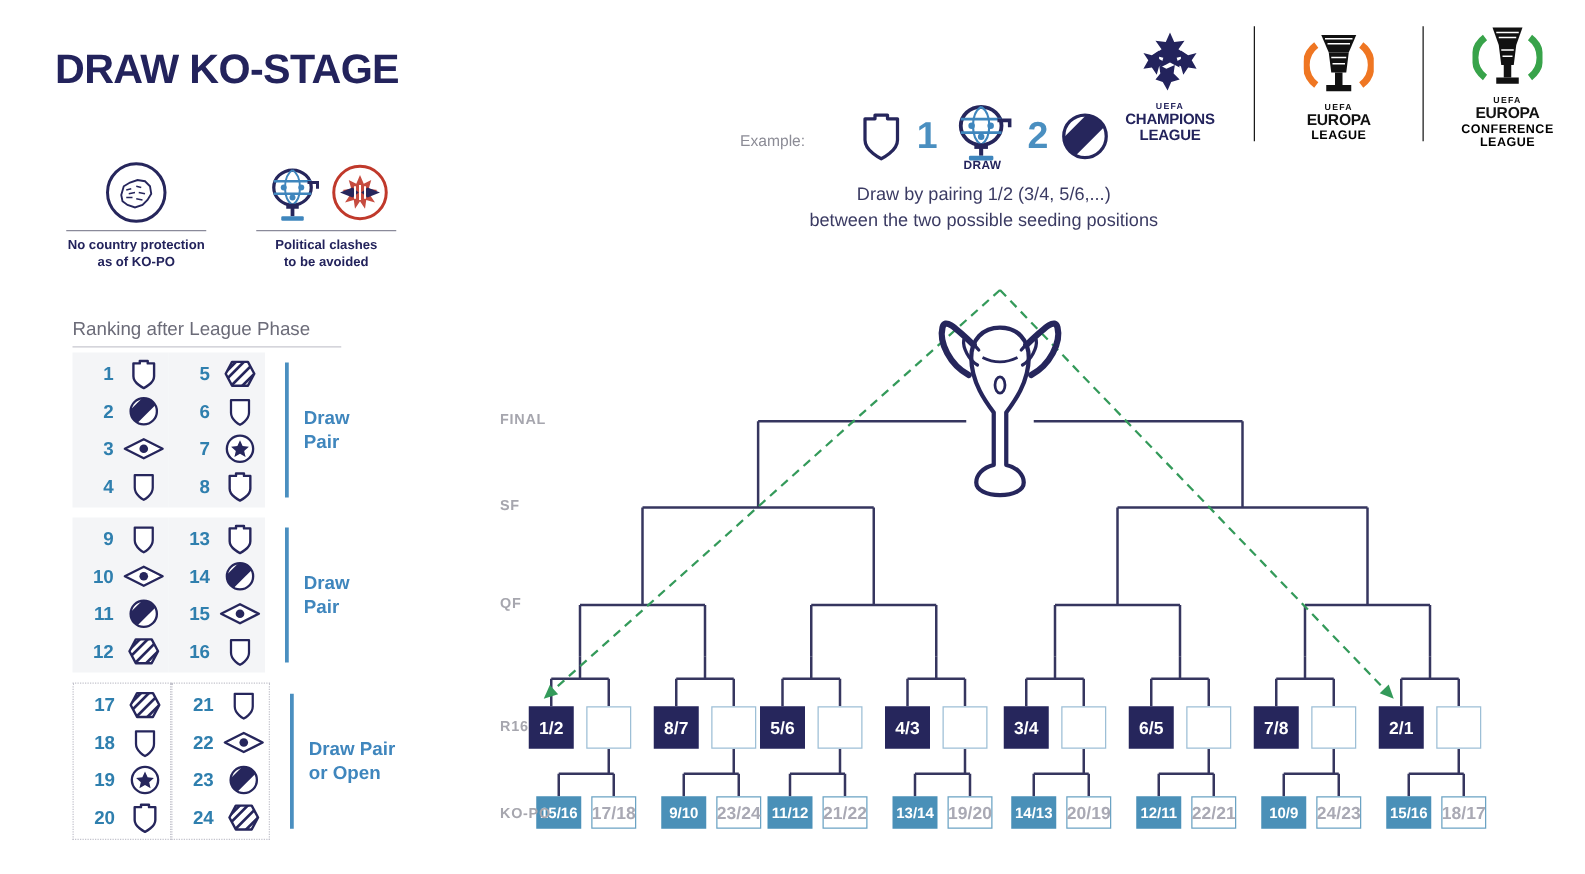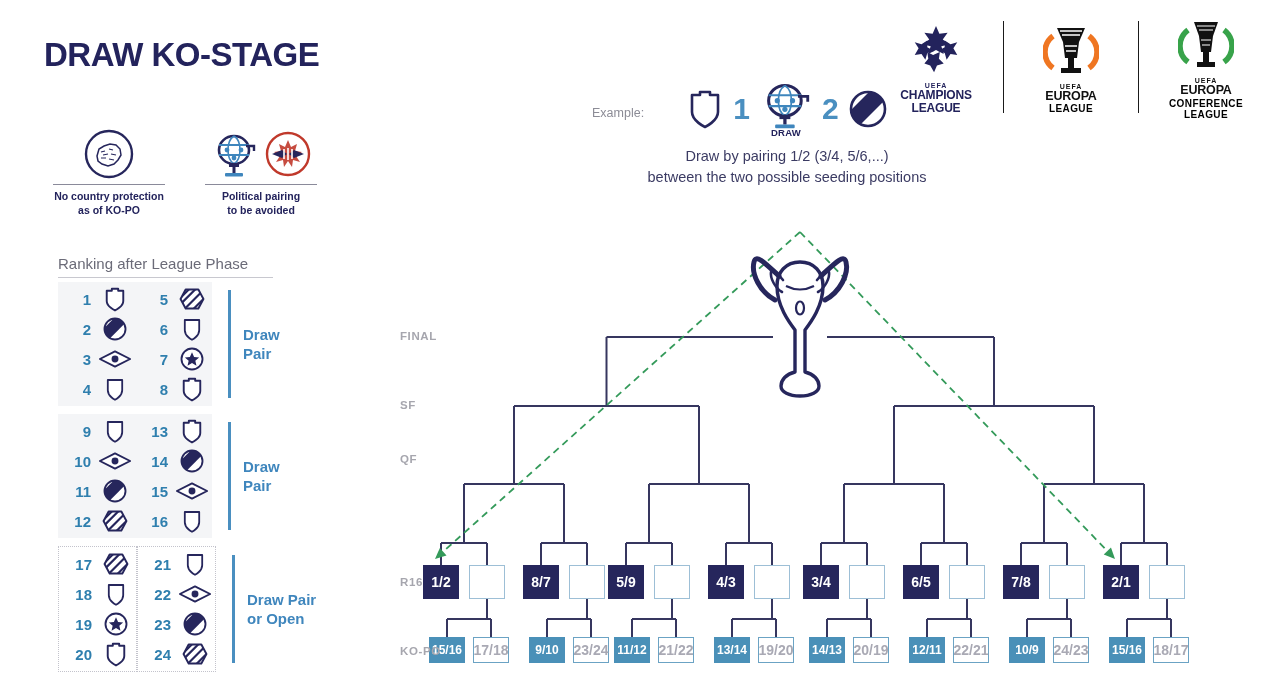--- a/index.html
+++ b/index.html
@@ -151,21 +151,21 @@
       <svg width="48" height="48" viewBox="0 0 48 48">
         <circle cx="24" cy="24" r="21" fill="none" stroke="#c0392b" stroke-width="2.4"></circle>
         <path d="M24 10 L27 17 L33 14 L31 21 L38 22 L32 26 L36 32 L29 30 L28 37 L24 31 L20 37 L19 30 L12 32 L16 26 L10 22 L17 21 L15 14 L21 17 Z" fill="#c0392b" opacity="0.9"></path>
         <path d="M8 24 L18 20 L23 24 L18 28 Z" fill="#26265c"></path>
         <path d="M40 24 L30 20 L25 24 L30 28 Z" fill="#26265c"></path>
         <path d="M20 19 V29 M24 18 V30 M28 19 V29" stroke="#fff" stroke-width="1.6"></path>
       </svg>
     </div>
     <div class="legend-rule"></div>
     <div class="legend-cap">
-      <div>Political pairing</div>
+      <div>Political clashes</div>
       <div>to be avoided</div>
     </div>
   </div>
 </div>
 
 <div class="abs" id="example">
   <div class="ex-label">Example:</div>
   <div class="ex-row">
     <svg width="40" height="44" viewBox="0 0 40 44">
       <path d="M7 8 H15 V5 H25 V8 H33 V25 C33 34 20 40 20 40 C20 40 7 34 7 25 Z" fill="#fff" stroke="#26265c" stroke-width="2.6" stroke-linejoin="round"></path>
@@ -689,21 +689,21 @@
 
 <div id="nodes">
     <div class="node r16-dark" style="left: 423px; top: 565px; width: 36px; height: 34px;">1/2</div>
     <div class="node r16-open" style="left: 469px; top: 565px; width: 36px; height: 34px;"></div>
     <div class="node po-fill" style="left: 429px; top: 637px; width: 36px; height: 26px;">15/16</div>
     <div class="node po-open" style="left: 473px; top: 637px; width: 36px; height: 26px;">17/18</div>
     <div class="node r16-dark" style="left: 523px; top: 565px; width: 36px; height: 34px;">8/7</div>
     <div class="node r16-open" style="left: 569px; top: 565px; width: 36px; height: 34px;"></div>
     <div class="node po-fill" style="left: 529px; top: 637px; width: 36px; height: 26px;">9/10</div>
     <div class="node po-open" style="left: 573px; top: 637px; width: 36px; height: 26px;">23/24</div>
-    <div class="node r16-dark" style="left: 608px; top: 565px; width: 36px; height: 34px;">5/9</div>
+    <div class="node r16-dark" style="left: 608px; top: 565px; width: 36px; height: 34px;">5/6</div>
     <div class="node r16-open" style="left: 654px; top: 565px; width: 36px; height: 34px;"></div>
     <div class="node po-fill" style="left: 614px; top: 637px; width: 36px; height: 26px;">11/12</div>
     <div class="node po-open" style="left: 658px; top: 637px; width: 36px; height: 26px;">21/22</div>
     <div class="node r16-dark" style="left: 708px; top: 565px; width: 36px; height: 34px;">4/3</div>
     <div class="node r16-open" style="left: 754px; top: 565px; width: 36px; height: 34px;"></div>
     <div class="node po-fill" style="left: 714px; top: 637px; width: 36px; height: 26px;">13/14</div>
     <div class="node po-open" style="left: 758px; top: 637px; width: 36px; height: 26px;">19/20</div>
     <div class="node r16-dark" style="left: 803px; top: 565px; width: 36px; height: 34px;">3/4</div>
     <div class="node r16-open" style="left: 849px; top: 565px; width: 36px; height: 34px;"></div>
     <div class="node po-fill" style="left: 809px; top: 637px; width: 36px; height: 26px;">14/13</div>
@@ -717,16 +717,16 @@
     <div class="node po-fill" style="left: 1009px; top: 637px; width: 36px; height: 26px;">10/9</div>
     <div class="node po-open" style="left: 1053px; top: 637px; width: 36px; height: 26px;">24/23</div>
     <div class="node r16-dark" style="left: 1103px; top: 565px; width: 36px; height: 34px;">2/1</div>
     <div class="node r16-open" style="left: 1149px; top: 565px; width: 36px; height: 34px;"></div>
     <div class="node po-fill" style="left: 1109px; top: 637px; width: 36px; height: 26px;">15/16</div>
     <div class="node po-open" style="left: 1153px; top: 637px; width: 36px; height: 26px;">18/17</div>
   </div>
 <div id="stage-labels">
     <div class="abs stage-lbl" style="left: 370px; top: 330px;">FINAL</div>
     <div class="abs stage-lbl" style="left: 370px; top: 399px;">SF</div>
-    <div class="abs stage-lbl" style="left: 370px; top: 453px;">QF</div>
+    <div class="abs stage-lbl" style="left: 370px; top: 477px;">QF</div>
     <div class="abs stage-lbl" style="left: 370px; top: 576px;">R16</div>
     <div class="abs stage-lbl" style="left: 370px; top: 645px;">KO-PO</div>
   </div>
 
 </body></html>

